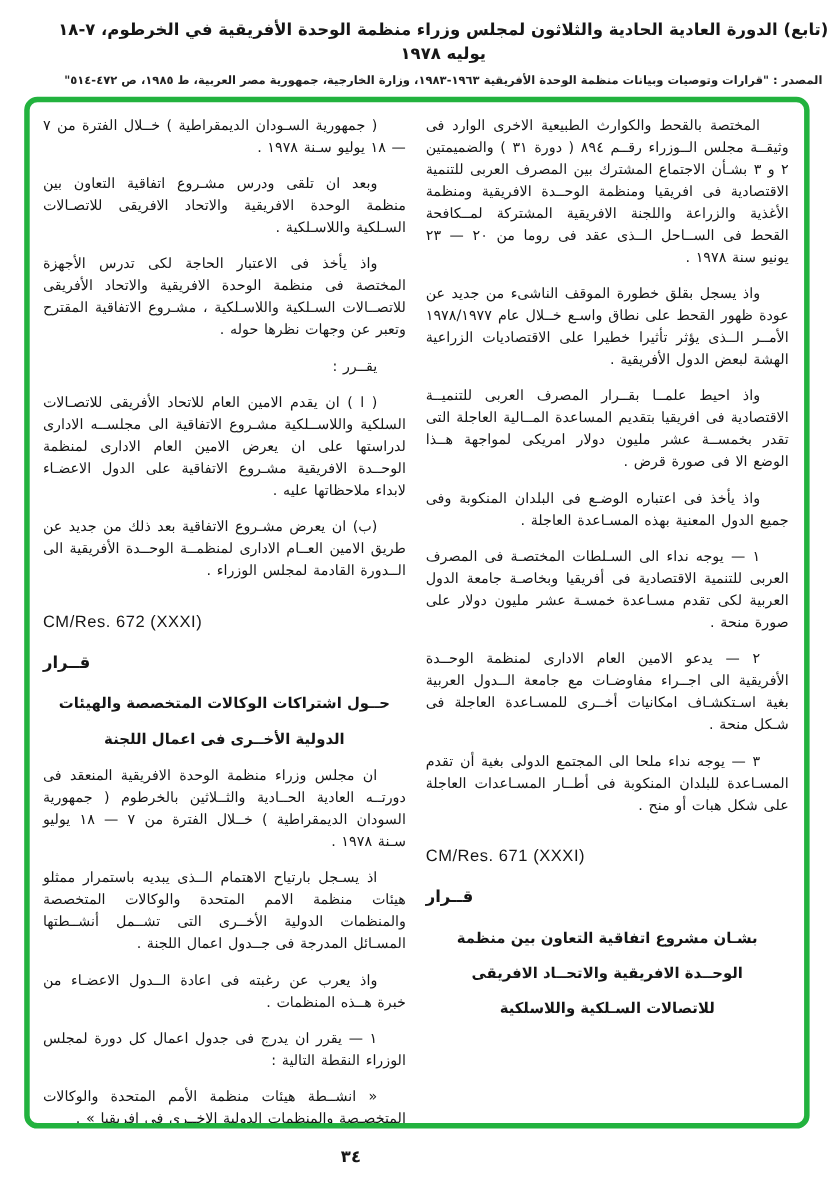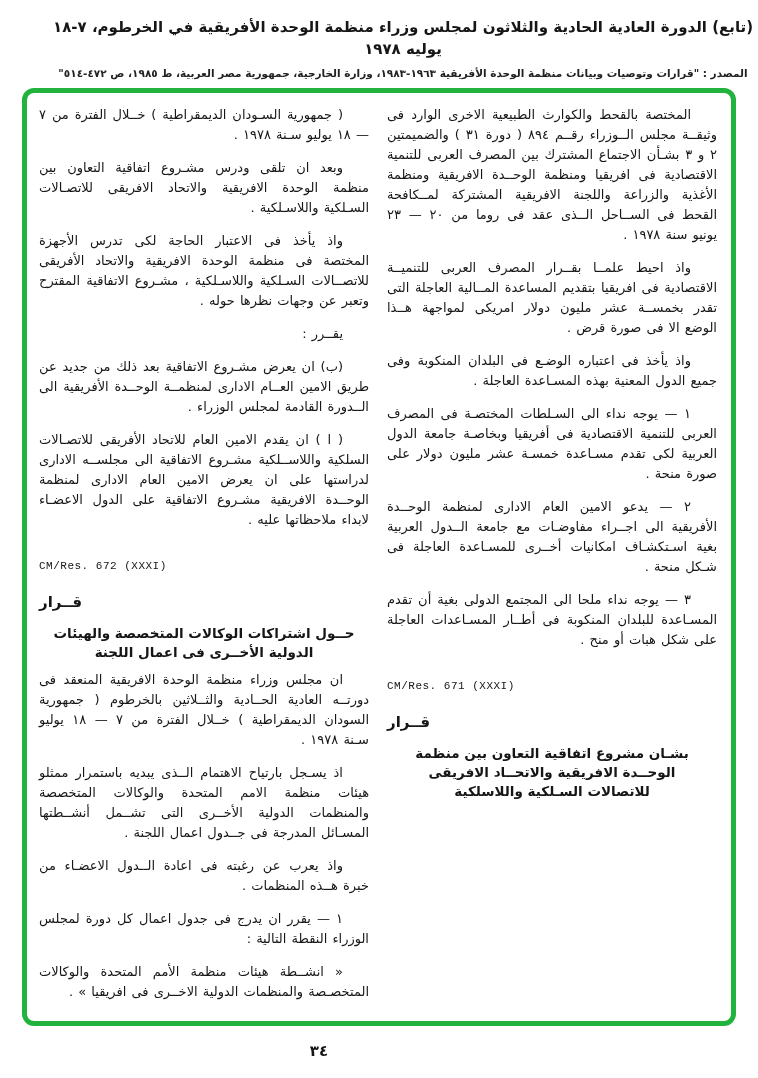--- a/index.html
+++ b/index.html
@@ -43,73 +43,74 @@
     text-align: justify;
   }
   .para {
     text-indent: 26px;
     margin-bottom: 13px;
     word-spacing: 1px;
   }
   .ref {
     direction: ltr;
     text-align: left;
-    font-family: Liberation Mono, monospace;
-    font-size: 11px;
+    font-family: Liberation Sans, sans-serif;
+    font-size: 15px;
     margin: 26px 0 6px 0;
     letter-spacing: 0.5px;
   }
   .h-qarar {
     text-align: left; font-weight: bold;
     font-size: 15px; margin: 16px 0 12px 0;
     text-indent: 0;
   }
   .h-sub {
     text-align: center; font-weight: bold;
-    font-size: 13.5px; line-height: 19px;
+    font-size: 13.5px; line-height: 32px;
     white-space: pre-line;
     margin-bottom: 8px; text-indent: 0;
   }
   .page-number {
     position: absolute; top: 1042px; left: 0; width: 638px;
     text-align: center; font-weight: bold; font-size: 15px;
   }
 </style>
 </head>
 <body>
 
 <div class="header">
   <div class="header-title">(تابع) الدورة العادية الحادية والثلاثون لمجلس وزراء منظمة الوحدة الأفريقية في الخرطوم، ٧-١٨ يوليه ١٩٧٨</div>
   <div class="header-source">المصدر : "قرارات وتوصيات وبيانات منظمة الوحدة الأفريقية ١٩٦٣-١٩٨٣، وزارة الخارجية، جمهورية مصر العربية، ط ١٩٨٥، ص ٤٧٢-٥١٤"</div>
 </div>
 
 <div class="frame">
 
   <div class="col">
     <div class="para">المختصة بالقحط والكوارث الطبيعية الاخرى الوارد فى وثيقــة مجلس الــوزراء رقــم ٨٩٤ ( دورة ٣١ ) والضميمتين ٢ و ٣ بشـأن الاجتماع المشترك بين المصرف العربى للتنمية الاقتصادية فى افريقيا ومنظمة الوحــدة الافريقية ومنظمة الأغذية والزراعة واللجنة الافريقية المشتركة لمــكافحة القحط فى الســاحل الــذى عقد فى روما من ٢٠ — ٢٣ يونيو سنة ١٩٧٨ .</div>
+    <div class="para">واذ يسجل بقلق خطورة الموقف الناشىء من جديد عن عودة ظهور القحط على نطاق واسـع خــلال عام ١٩٧٨/١٩٧٧ الأمــر الــذى يؤثر تأثيرا خطيرا على الاقتصاديات الزراعية الهشة لبعض الدول الأفريقية .</div>
     <div class="para">واذ احيط علمــا بقــرار المصرف العربى للتنميــة الاقتصادية فى افريقيا بتقديم المساعدة المــالية العاجلة التى تقدر بخمســة عشر مليون دولار امريكى لمواجهة هــذا الوضع الا فى صورة قرض .</div>
     <div class="para">واذ يأخذ فى اعتباره الوضـع فى البلدان المنكوبة وفى جميع الدول المعنية بهذه المسـاعدة العاجلة .</div>
     <div class="para">١ — يوجه نداء الى السـلطات المختصـة فى المصرف العربى للتنمية الاقتصادية فى أفريقيا وبخاصـة جامعة الدول العربية لكى تقدم مسـاعدة خمسـة عشر مليون دولار على صورة منحة .</div>
     <div class="para">٢ — يدعو الامين العام الادارى لمنظمة الوحــدة الأفريقية الى اجــراء مفاوضـات مع جامعة الــدول العربية بغية اسـتكشـاف امكانيات أخــرى للمسـاعدة العاجلة فى شـكل منحة .</div>
     <div class="para">٣ — يوجه نداء ملحا الى المجتمع الدولى بغية أن تقدم المسـاعدة للبلدان المنكوبة فى أطــار المسـاعدات العاجلة على شكل هبات أو منح .</div>
     <div class="ref">CM/Res. 671 (XXXI)</div>
     <div class="h-qarar">قــرار</div>
     <div class="h-sub">بشـان مشروع اتفاقية التعاون بين منظمة
 الوحــدة الافريقية والاتحــاد الافريقى
 للاتصالات السـلكية واللاسلكية</div>
 
   </div>
 
   <div class="col">
     <div class="para">( جمهورية السـودان الديمقراطية ) خــلال الفترة من ٧ — ١٨ يوليو سـنة ١٩٧٨ .</div>
     <div class="para">وبعد ان تلقى ودرس مشـروع اتفاقية التعاون بين منظمة الوحدة الافريقية والاتحاد الافريقى للاتصـالات السـلكية واللاسـلكية .</div>
     <div class="para">واذ يأخذ فى الاعتبار الحاجة لكى تدرس الأجهزة المختصة فى منظمة الوحدة الافريقية والاتحاد الأفريقى للاتصــالات السـلكية واللاسـلكية ، مشـروع الاتفاقية المقترح وتعبر عن وجهات نظرها حوله .</div>
     <div class="para">يقــرر :</div>
+    <div class="para">( ا ) ان يقدم الامين العام للاتحاد الأفريقى للاتصـالات السلكية واللاســلكية مشـروع الاتفاقية الى مجلســه الادارى لدراستها على ان يعرض الامين العام الادارى لمنظمة الوحــدة الافريقية مشـروع الاتفاقية على الدول الاعضـاء لابداء ملاحظاتها عليه .</div>
     <div class="para">(ب) ان يعرض مشـروع الاتفاقية بعد ذلك من جديد عن طريق الامين العــام الادارى لمنظمــة الوحــدة الأفريقية الى الــدورة القادمة لمجلس الوزراء .</div>
-    <div class="para">( ا ) ان يقدم الامين العام للاتحاد الأفريقى للاتصـالات السلكية واللاســلكية مشـروع الاتفاقية الى مجلســه الادارى لدراستها على ان يعرض الامين العام الادارى لمنظمة الوحــدة الافريقية مشـروع الاتفاقية على الدول الاعضـاء لابداء ملاحظاتها عليه .</div>
     <div class="ref">CM/Res. 672 (XXXI)</div>
     <div class="h-qarar">قــرار</div>
     <div class="h-sub">حــول اشتراكات الوكالات المتخصصة والهيئات
 الدولية الأخــرى فى اعمال اللجنة</div>
     <div class="para">ان مجلس وزراء منظمة الوحدة الافريقية المنعقد فى دورتــه العادية الحــادية والثــلاثين بالخرطوم ( جمهورية السودان الديمقراطية ) خــلال الفترة من ٧ — ١٨ يوليو سـنة ١٩٧٨ .</div>
     <div class="para">اذ يسـجل بارتياح الاهتمام الــذى يبديه باستمرار ممثلو هيئات منظمة الامم المتحدة والوكالات المتخصصة والمنظمات الدولية الأخــرى التى تشــمل أنشــطتها المسـائل المدرجة فى جــدول اعمال اللجنة .</div>
     <div class="para">واذ يعرب عن رغبته فى اعادة الــدول الاعضـاء من خبرة هــذه المنظمات .</div>
     <div class="para">١ — يقرر ان يدرج فى جدول اعمال كل دورة لمجلس الوزراء النقطة التالية :</div>
     <div class="para">« انشــطة هيئات منظمة الأمم المتحدة والوكالات المتخصـصة والمنظمات الدولية الاخــرى فى افريقيا » .</div>
   </div>

